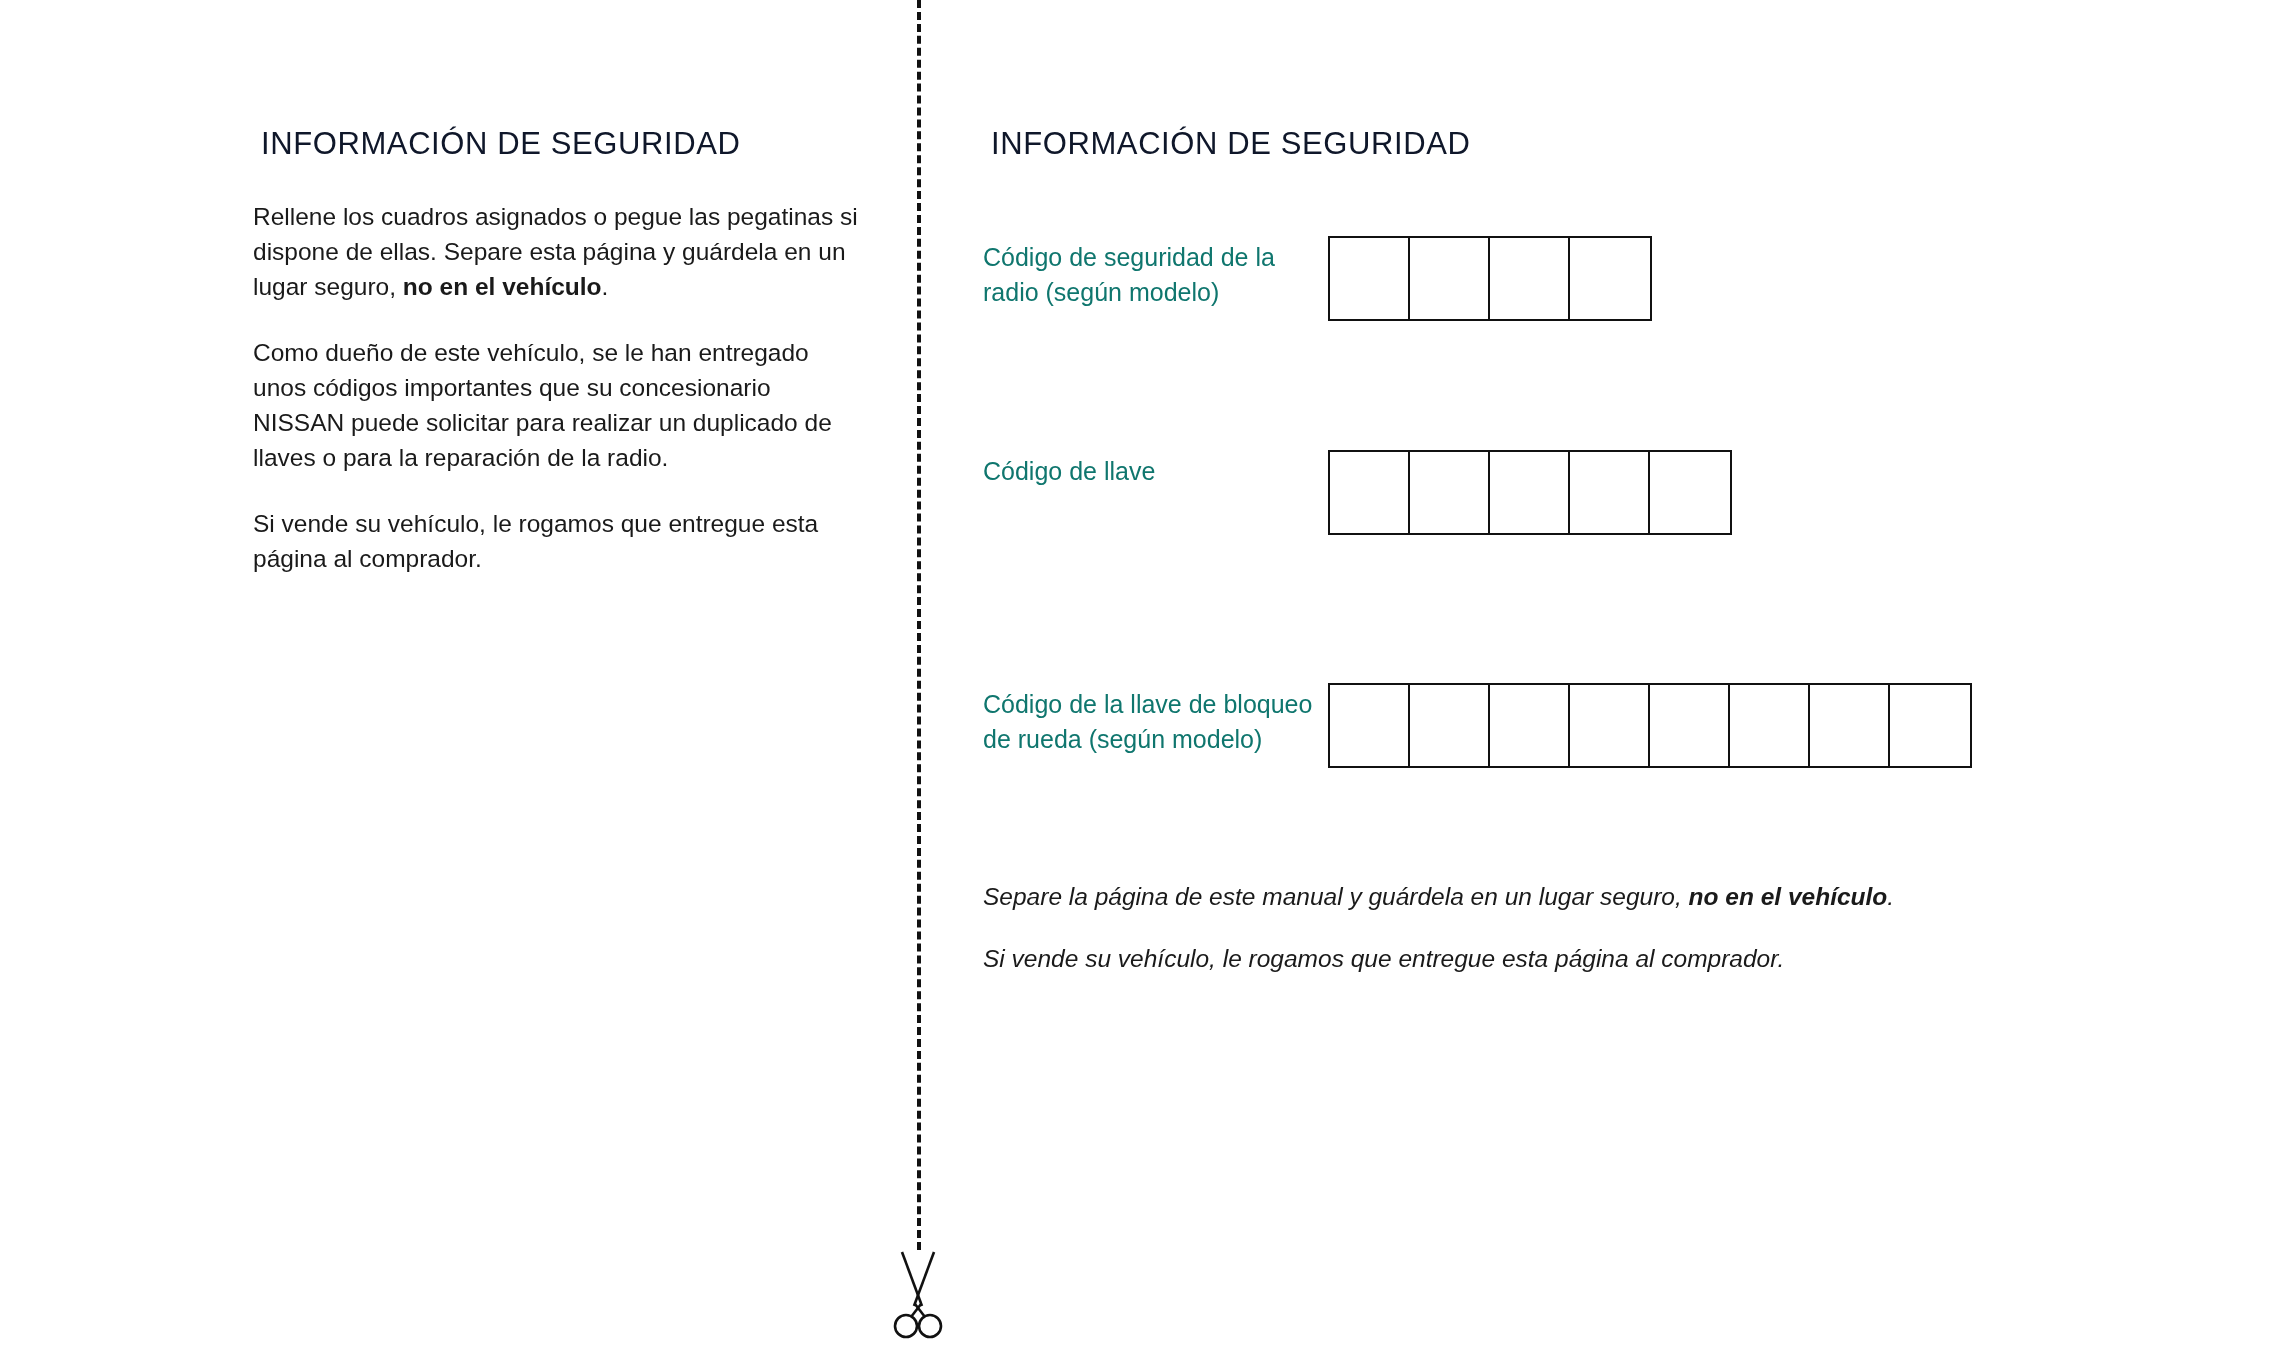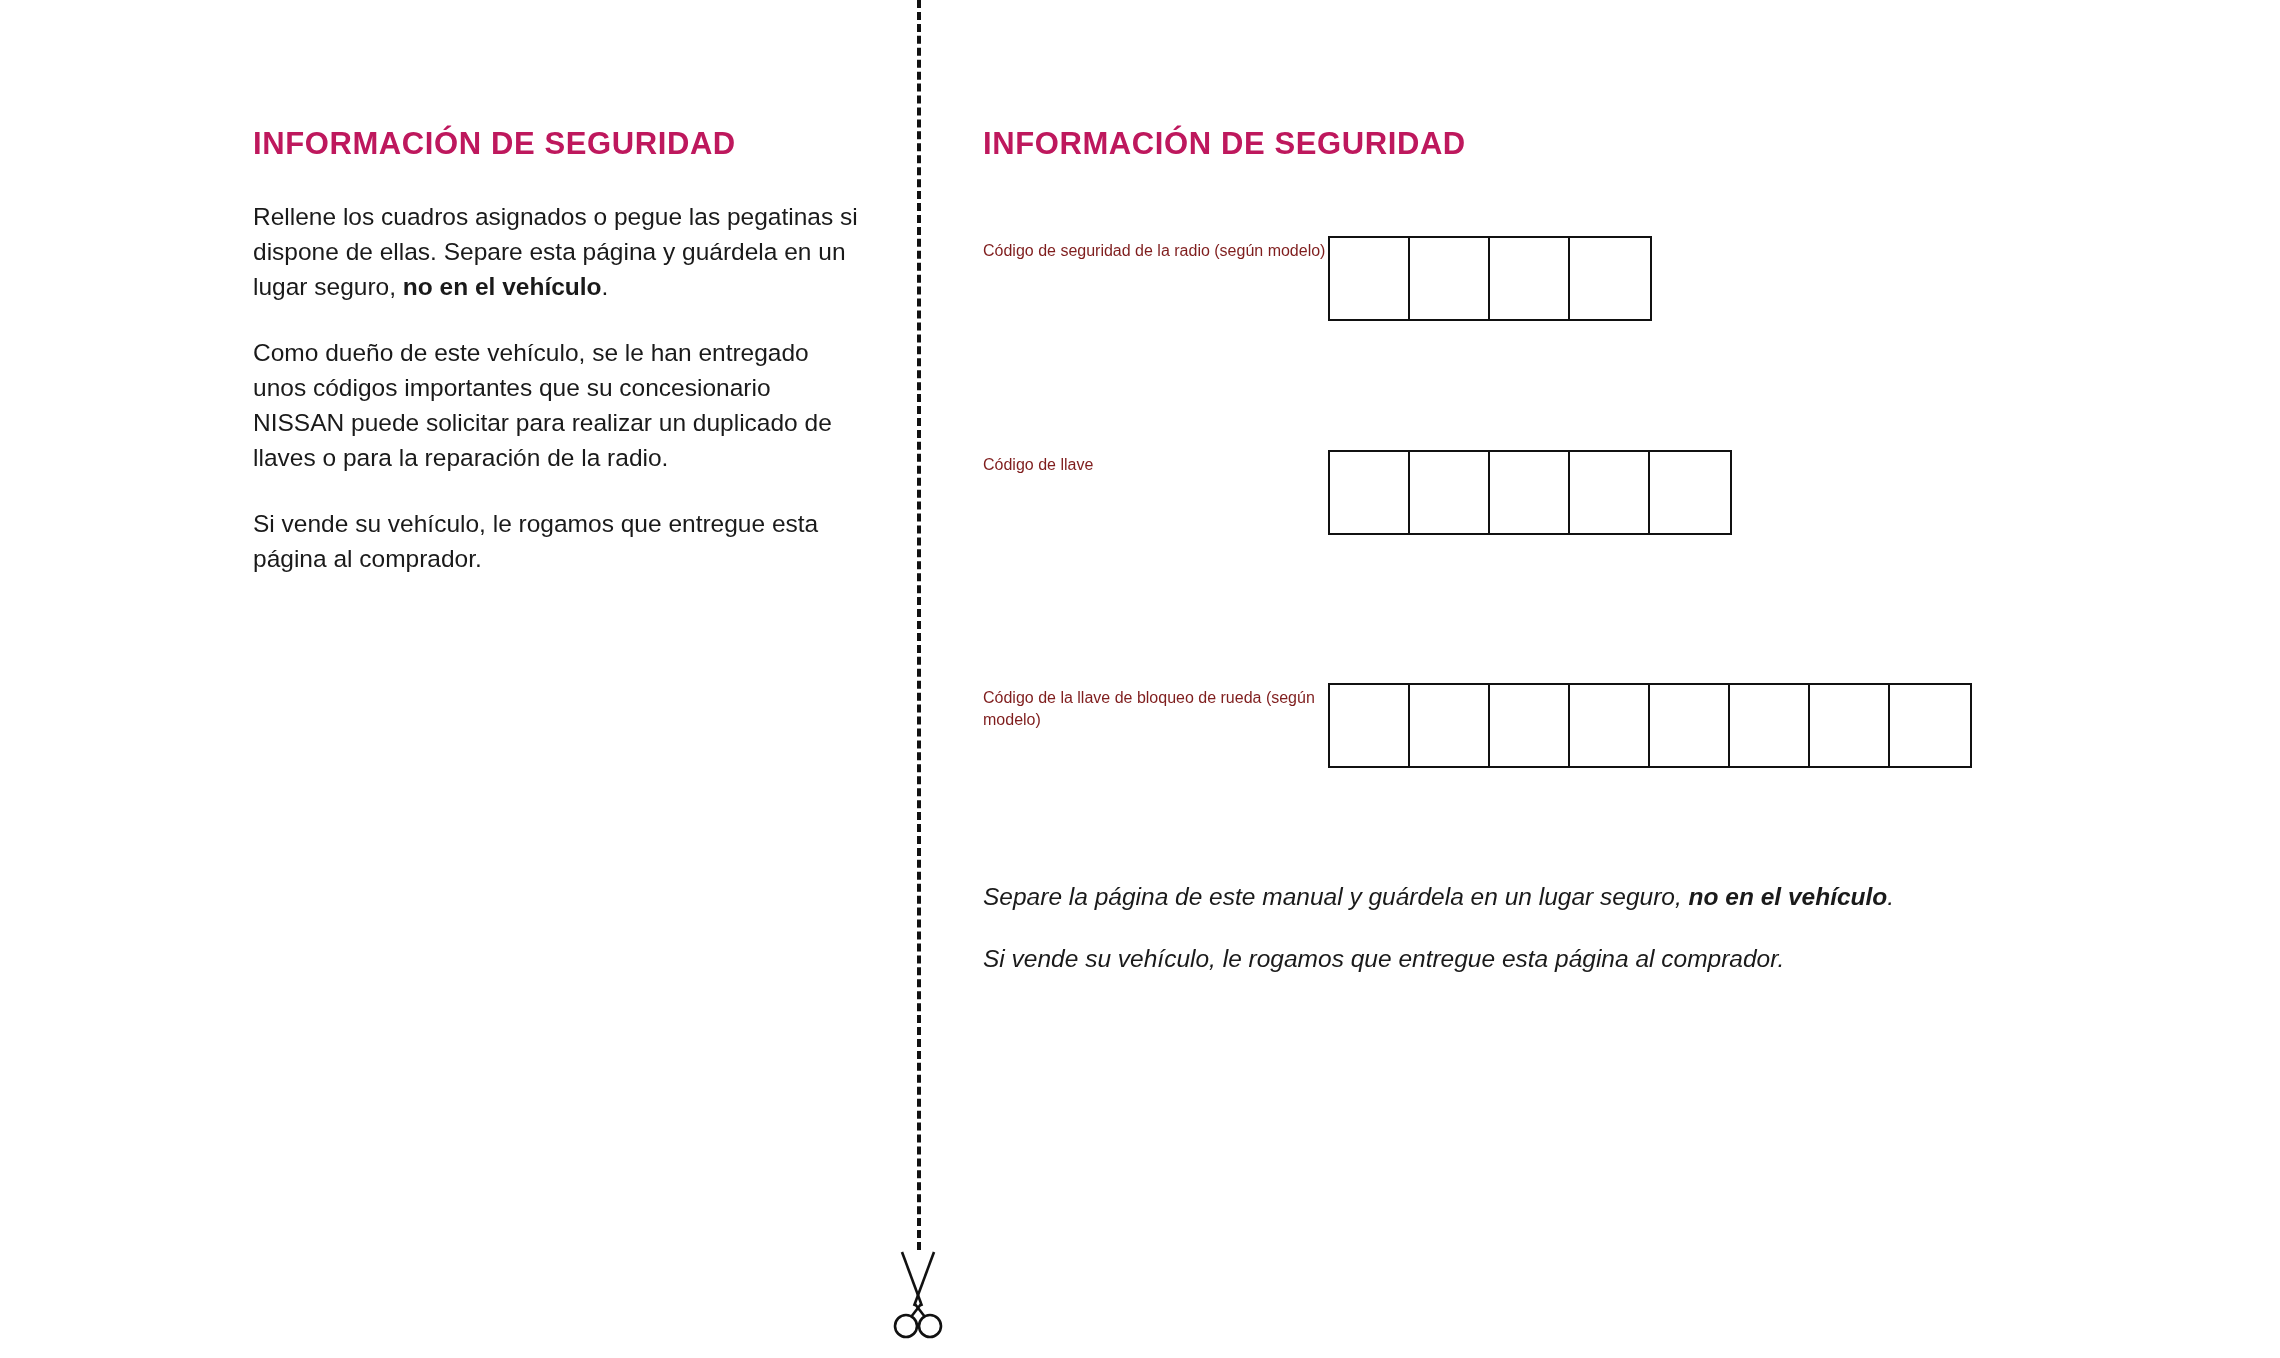--- a/index.html
+++ b/index.html
@@ -39,23 +39,23 @@
   
   .left-col {
     position: absolute;
     left: 253px;
     top: 126px;
     width: 610px;
   }
   .heading {
     font-size: 31px;
     letter-spacing: 0.6px;
-    font-weight: 700;
-    color: #be185d;
-    margin: 0 0 38px 0;
+    font-weight: 400;
+    color: #0f172a;
+    margin: 0 0 38px 8px;
     white-space: nowrap;
   }
   .left-col p {
     font-size: 24.5px;
     line-height: 1.42;
     margin: 0 0 32px 0;
     color: #1a1a1a;
   }
   .left-col p:last-child { margin-bottom: 0; }
   b { font-weight: 700; }
@@ -78,23 +78,23 @@
     top: 236px;
     width: 1120px;
   }
   .code-row {
     position: relative;
     display: flex;
     align-items: flex-start;
   }
   .code-label {
     width: 345px;
-    font-size: 16px;
+    font-size: 25px;
     line-height: 1.38;
-    color: #7f1d1d;
+    color: #0f766e;
     padding-top: 4px;
   }
   .boxes {
     display: flex;
     border: 2.5px solid #111111;
     height: 85px;
     box-sizing: border-box;
   }
   .boxes .cell {
     width: 80px;

